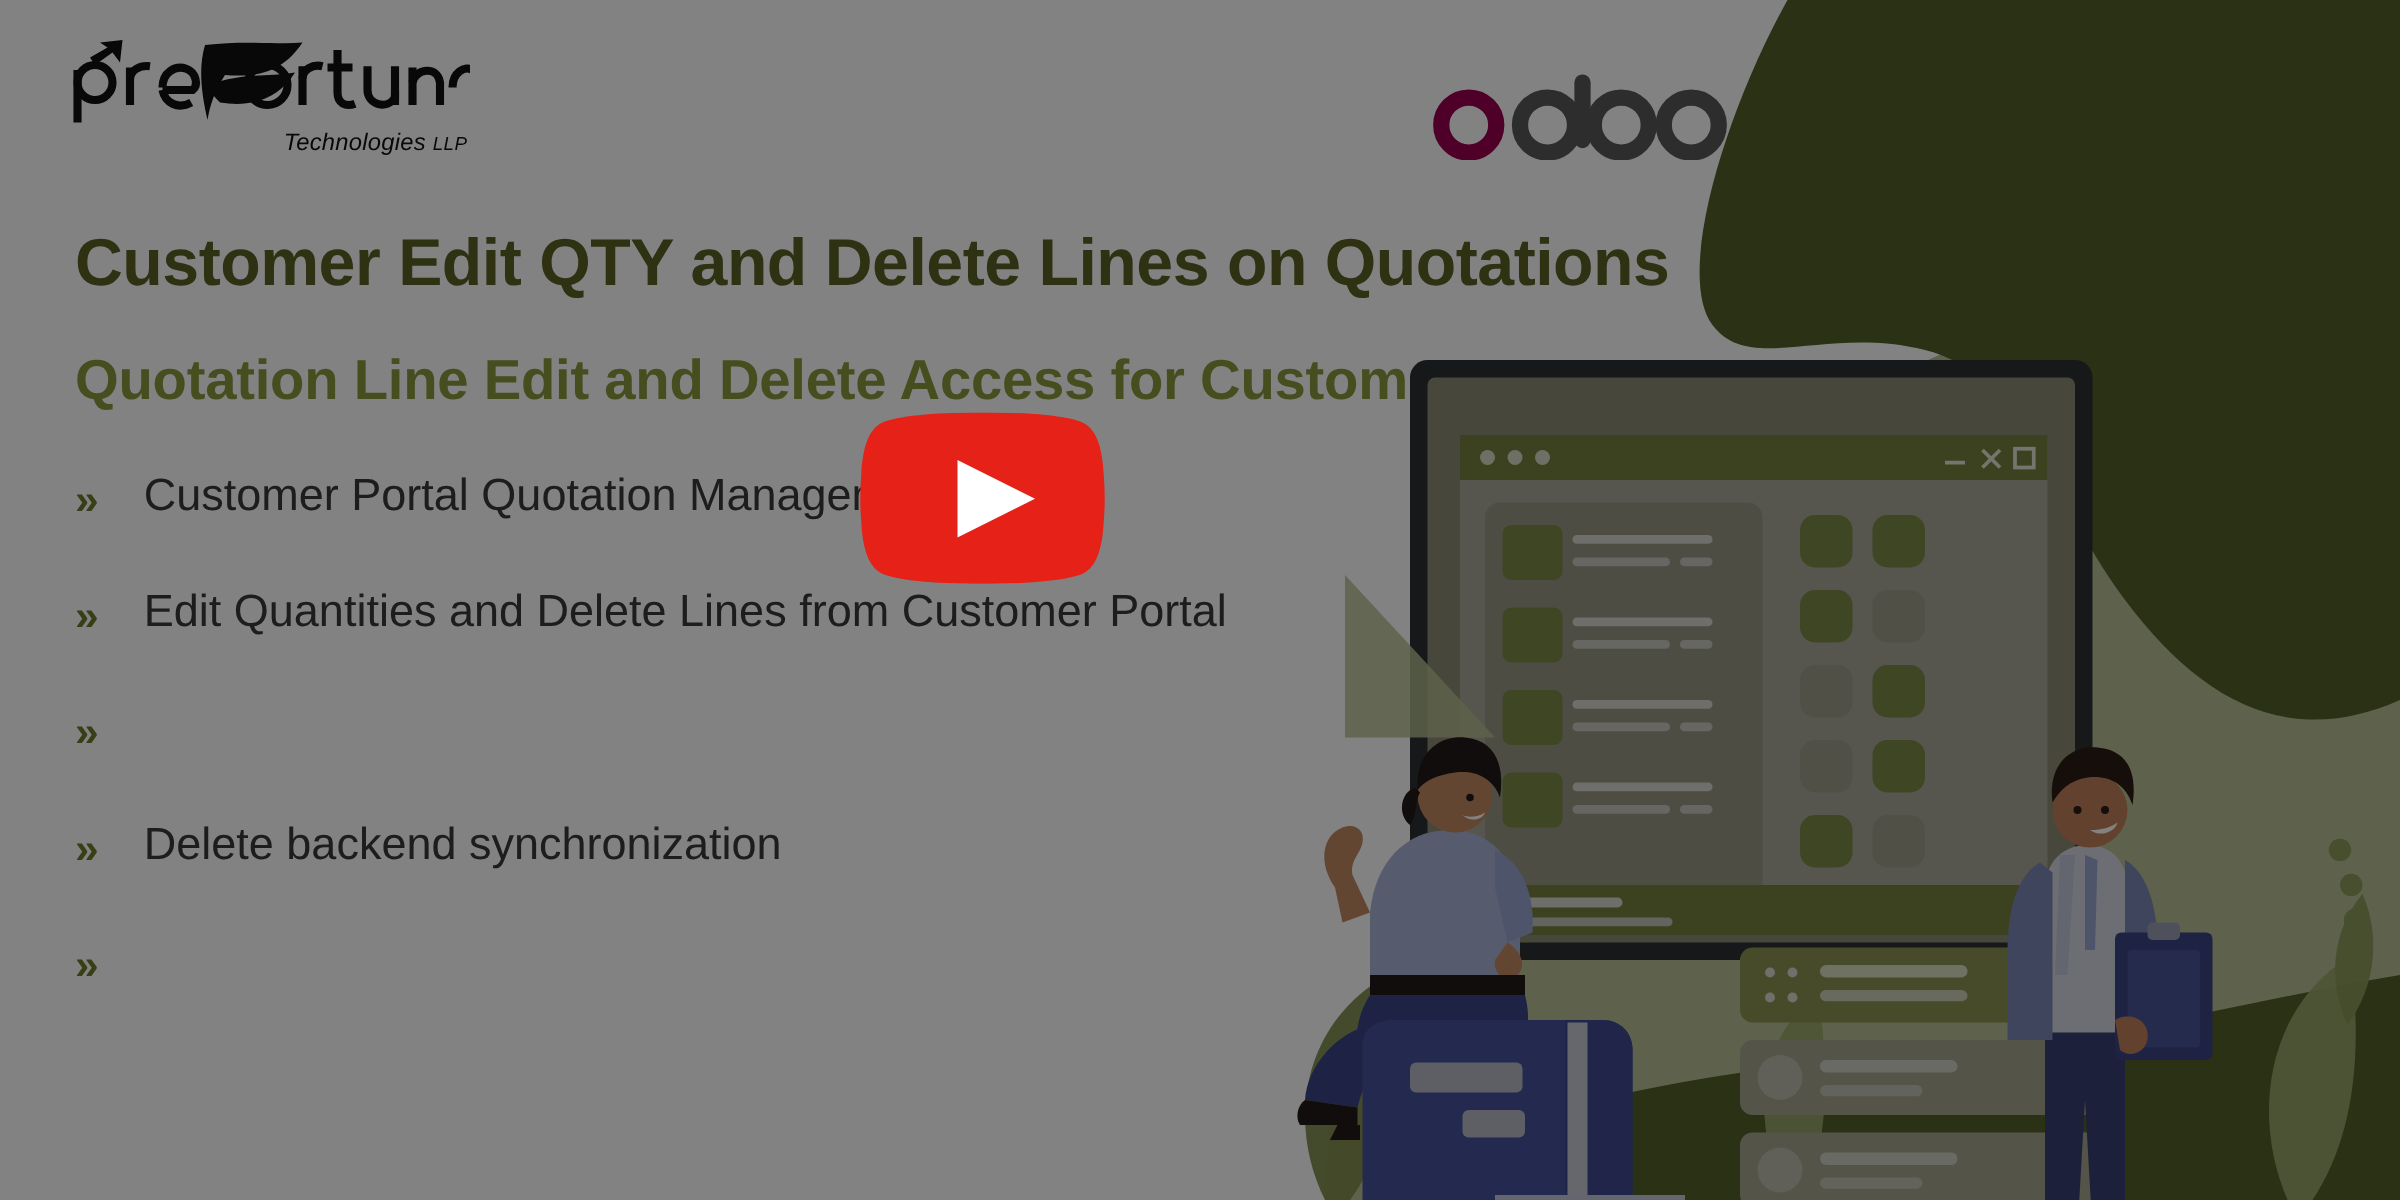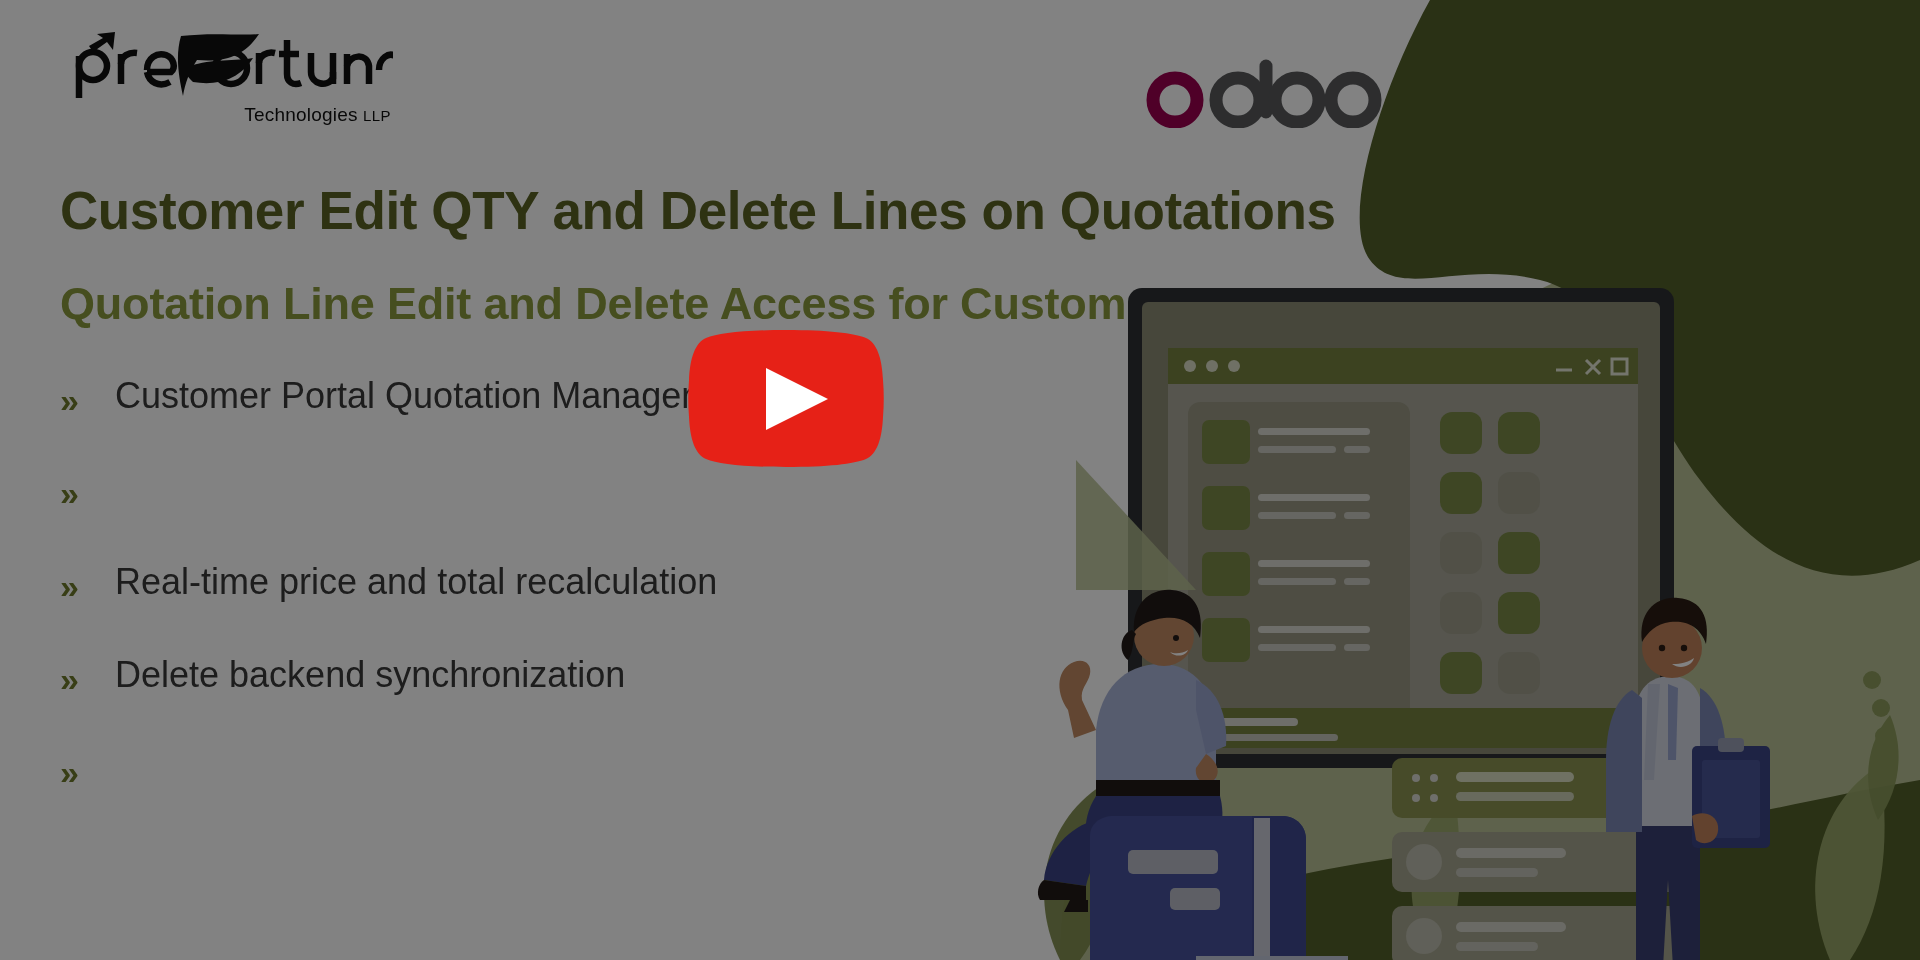--- a/index.html
+++ b/index.html
@@ -27,21 +27,21 @@
     position:absolute; inset:0;
     background:rgba(0,0,0,0.49);
     z-index:60;
     pointer-events:none;
   }
 
   
   #content { position:absolute; inset:0; z-index:30; }
 
   
-  #logo-block { position:absolute; left:63px; top:28px; width:330px; height:100px; }
+  #logo-block { position:absolute; left:46px; top:28px; width:330px; height:100px;font-style:italic; }
   #logo-wordmark { display:block; }
   #logo-sub {
     position:absolute; right:2px; top:76px;
     font-size:19px; letter-spacing:.2px; color:#111; white-space:nowrap;
   }
   #logo-sub .llp { font-size:15px; letter-spacing:.4px; }
 
   
   #odoo-logo { position:absolute; left:1142px; top:50px; }
 
@@ -376,24 +376,24 @@
     <div id="headline">Customer Edit QTY and Delete Lines on Quotations</div>
     <div id="subhead">Quotation Line Edit and Delete Access for Customers</div>
 
     <div id="bullets">
       <div class="bullet">
         <span class="chev">»</span>
         <span class="btext">Customer Portal Quotation Management</span>
       </div>
       <div class="bullet">
         <span class="chev">»</span>
+        <span class="btext">Edit Quantities and Delete Lines from Customer Portal</span>
       </div>
       <div class="bullet">
         <span class="chev">»</span>
-        <span class="btext">Real-time price and total recalculation</span>
       </div>
       <div class="bullet">
         <span class="chev">»</span>
         <span class="btext">Delete backend synchronization</span>
       </div>
       <div class="bullet">
         <span class="chev">»</span>
       </div>
     </div>
 

